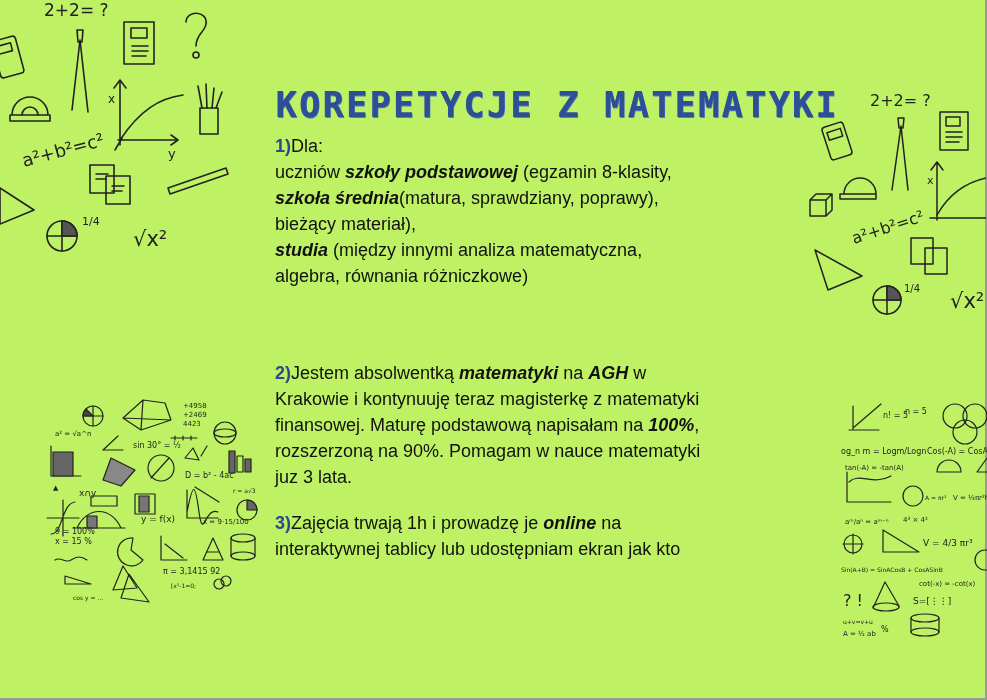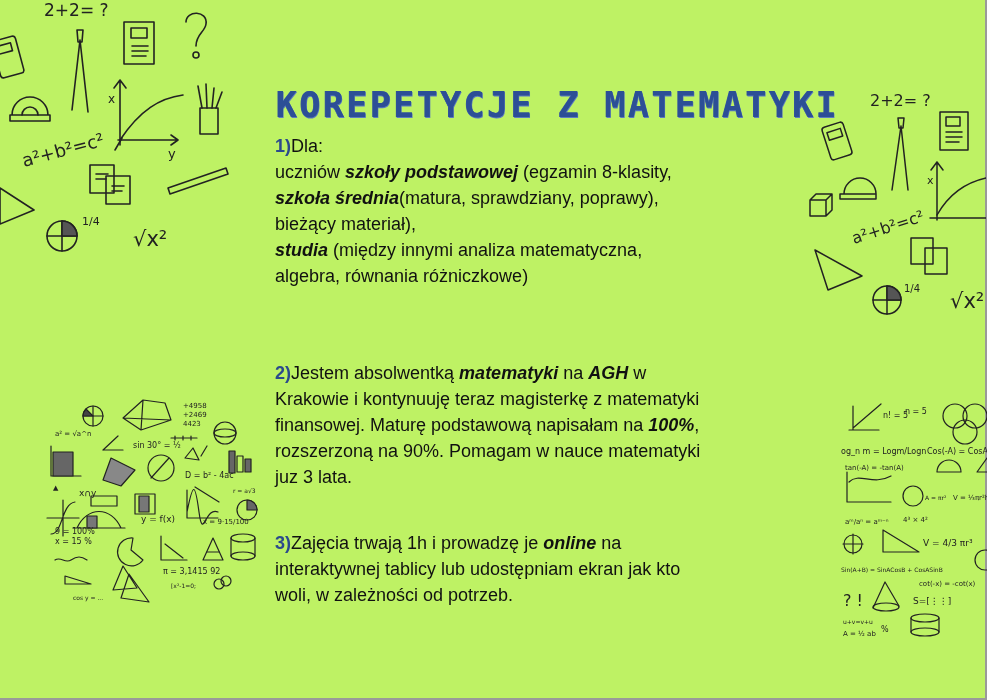--- a/index.html
+++ b/index.html
@@ -7,21 +7,21 @@
   .page { position:absolute; left:0; top:0; width:985px; height:698px; border-right:2px solid #9a9a9a; border-bottom:2px solid #9a9a9a; background:#bef264; }
   .doodle { position:absolute; }
   .doodle svg { display:block; }
   .doodle text { font-family:"DejaVu Sans", sans-serif; fill:#222; }
   .title { position:absolute; left:276px; top:62px; font-family:"DejaVu Sans Mono", monospace; font-size:35px; letter-spacing:2.4px; color:#2c4f96; font-weight:bold; white-space:nowrap; text-shadow:0.5px 0.5px 0 #5c7bc0, -0.4px 0 0 #3a5aa0; }
   .section { position:absolute; left:275px; font-size:18px; line-height:26px; color:#111; width:540px; }
   .num { color:#2b4a8c; font-weight:bold; }
   b { font-weight:bold;font-style:italic; }
   #s1 { top:133px; }
   #s2 { top:326px;margin-top:34px; }
-  #s3 { top:530px; }
+  #s3 { top:510px; }
 </style>
 </head>
 <body>
 
 <div class="page">
 
   <div class="doodle" style="left:0;top:0;">
     <svg width="250" height="260" viewBox="0 0 250 260" fill="none" stroke="#222" stroke-width="1.6" stroke-linecap="round" stroke-linejoin="round">
       <text x="44" y="16" font-size="17" stroke="none">2+2= ?</text>
       <g>
@@ -136,21 +136,20 @@
     <div><span class="num">2)</span><span>Jestem absolwentką </span><b>matematyki</b><span> na </span><b>AGH</b><span> w</span></div>
     <div><span>Krakowie i kontynuuję teraz magisterkę z matematyki</span></div>
     <div><span>finansowej. Maturę podstawową napisałam na </span><b>100%</b><span>,</span></div>
     <div><span>rozszerzoną na 90%. Pomagam w nauce matematyki</span></div>
     <div><span>juz 3 lata.</span></div>
   </div>
 
   <div class="section" id="s3">
     <div><span class="num">3)</span><span>Zajęcia trwają 1h i prowadzę je </span><b>online</b><span> na</span></div>
     <div><span>interaktywnej tablicy lub udostępniam ekran jak kto</span></div>
-    <div><span>woli, w zależności od potrzeb.</span></div>
   </div>
 
   <div class="doodle" style="left:43px;top:388px;">
     <svg width="225" height="225" viewBox="0 0 225 225" fill="none" stroke="#222" stroke-width="1.2" stroke-linecap="round" stroke-linejoin="round">
       <g>
           <circle cx="50" cy="28" r="10"></circle>
           <path d="M50 18 V38 M40 28 H60"></path>
           <path d="M50 28 L43 21 A10 10 0 0 0 40 28 Z" fill="#444"></path>
         </g>
       <g>

